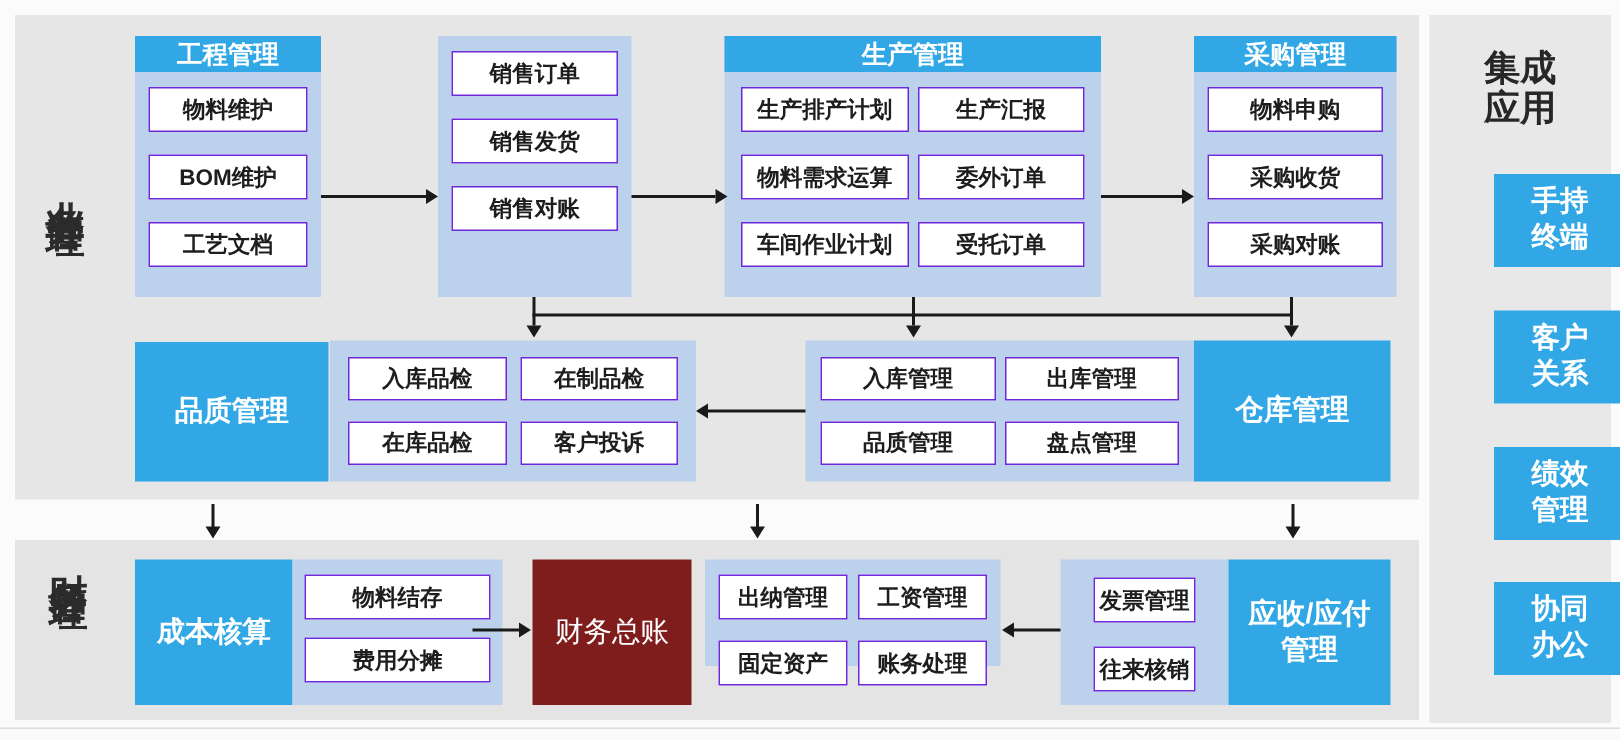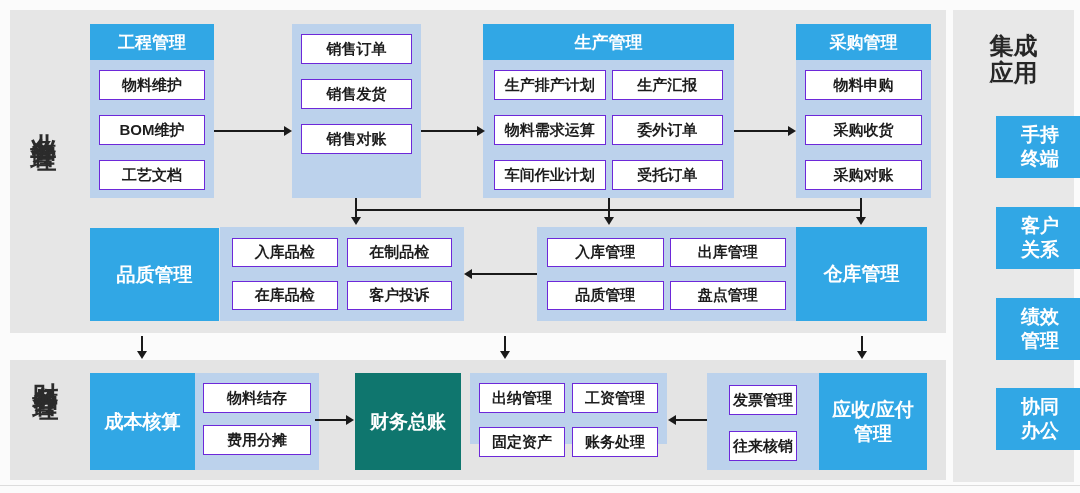--- a/index.html
+++ b/index.html
@@ -19,21 +19,21 @@
   .v-label {
     position:absolute; writing-mode:vertical-rl; text-orientation:upright;
     font-size:26px; font-weight:700; color:#2b2b2b; letter-spacing:4px; line-height:1;
   }
   #label-business { left:31px; top:113px; }
   #label-finance  { left:33px; top:362px; }
 
   
   .col { position:absolute; top:24px; height:174px; background:#bcd2ec; }
   .col-header {
-    height:36px; background:#31a7e5; color:#fff; font-size:17px; font-weight:600;
+    height:24px; background:#31a7e5; color:#fff; font-size:17px; font-weight:600;
     display:flex; align-items:center; justify-content:center;
   }
   .col-items { padding:10px 9px 0; }
   .witem {
     height:30px; background:#fff; border:1px solid #6d28d9;
     display:flex; align-items:center; justify-content:center;
     font-size:15px; font-weight:600; color:#1d1d1d; margin-bottom:15px;
   }
   #col-engineering { left:90px;  width:124px; }
   #col-sales      { left:292px; width:129px; }
@@ -53,24 +53,24 @@
   .grid4 {
     position:absolute; background:#bcd2ec; display:grid;
     grid-template-columns:1fr 1fr;
   }
   #quality-grid   { left:220px; top:227px; width:244px; height:94px; padding:11px 12px; column-gap:9px;  row-gap:13px; }
   #warehouse-grid { left:537px; top:227px; width:259px; height:94px; padding:11px 10px; column-gap:6px;  row-gap:13px; }
   .grid4 .witem { margin-bottom:0; height:29px; }
 
   
   #cost-head   { left:90px;  top:373px; width:105px; height:97px; }
-  #ledger-head { left:355px; top:373px; width:106px; height:97px; background:#0f766e; font-weight:700; }
+  #ledger-head { left:355px; top:373px; width:106px; height:97px; background:#7f1d1d; font-weight:400; }
   #ar-head     { left:819px; top:373px; width:108px; height:97px; }
   .vlist { position:absolute; background:#bcd2ec; }
-  #cost-list    { left:195px; top:373px; width:124px; height:97px; padding:10px 8px 0; }
+  #cost-list    { left:195px; top:373px; width:140px; height:97px; padding:10px 8px 0; }
   #cost-list .witem { margin-bottom:12px; }
   #ledger-grid  { left:470px; top:373px; width:197px; height:71px; padding:10px 9px; column-gap:7px; row-gap:14px; }
   #ledger-grid .witem { height:30px; }
   #invoice-list { left:707px; top:373px; width:112px; height:97px; padding:12px 22px 0; }
   #invoice-list .witem { margin-bottom:16px; }
 
   
   #int-title {
     position:absolute; left:953px; top:33px; width:121px; text-align:center;
     font-size:24px; font-weight:700; color:#272727; line-height:1.12; white-space:pre-line;

